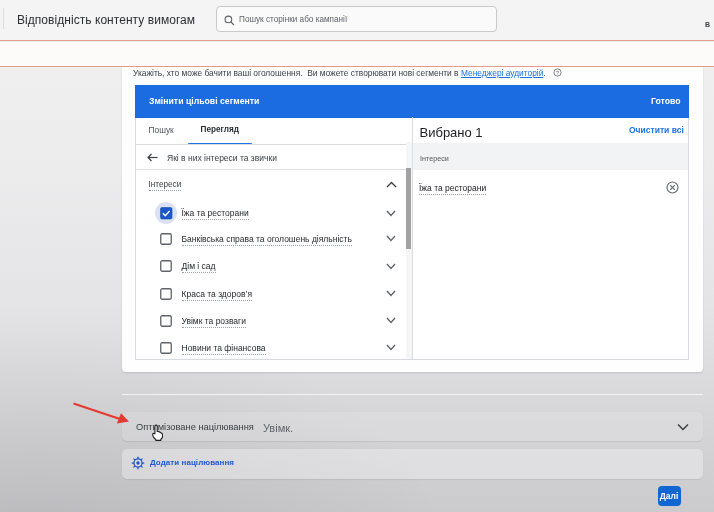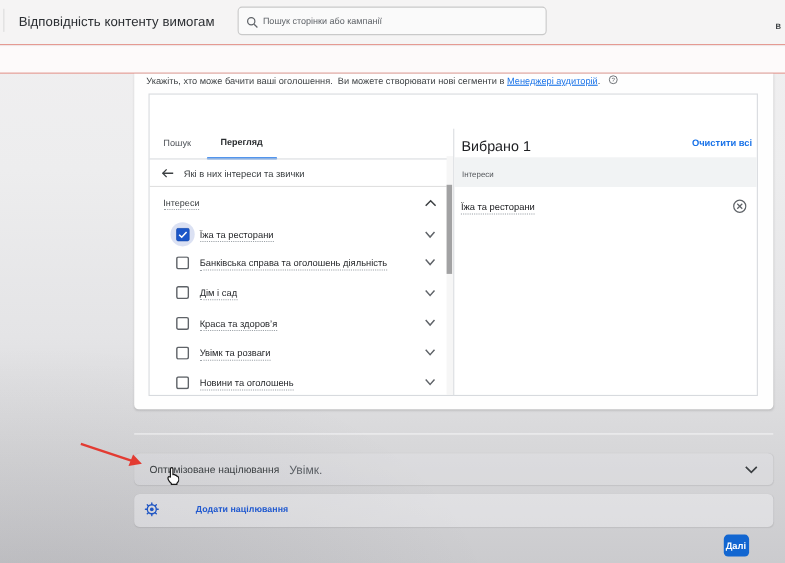--- a/index.html
+++ b/index.html
@@ -50,21 +50,21 @@
   #rtitem{left:419px;top:182.5px;font-size:8.5px;color:#202124;}
   
   #sbtrack{left:405.5px;top:142px;width:6px;height:217px;background:#f6f6f6;}
   #sbthumb{left:405.5px;top:168px;width:5.5px;height:81px;background:#a2a2a3;}
   
   #faintline{left:122px;top:393.5px;width:581px;height:1px;background:rgba(252,252,253,0.75);}
   #row1{left:121.5px;top:411.5px;width:581px;height:29px;background:rgba(250,250,252,0.16);border-radius:5px;box-shadow:0 0.5px 1px rgba(0,0,0,0.08);}
   #row1txt{left:136px;top:421.5px;font-size:9.3px;color:#3c4043;}
   #row1state{left:263px;top:421.5px;font-size:11px;color:#5f6368;}
   #row2{left:121.5px;top:448.5px;width:581px;height:30px;background:rgba(252,252,254,0.34);border-radius:5px;box-shadow:0 0.5px 1px rgba(0,0,0,0.08);}
-  #row2txt{left:150px;top:458px;font-size:8px;color:#2059cf;font-weight:bold;letter-spacing:0.05px;margin-left:28px;}
+  #row2txt{left:150px;top:458px;font-size:8px;color:#2059cf;font-weight:bold;letter-spacing:0.05px;}
   #nextbtn{left:657.5px;top:485.5px;width:23px;height:20px;background:#1266d1;border-radius:4px;}
   #nextbtn span{position:absolute;left:0;top:5.5px;width:100%;text-align:center;color:#fff;font-size:8.5px;font-weight:bold;}
 </style>
 </head>
 <body>
 <div id="root">
   <div class="abs" style="left:0;top:0;width:714px;height:512px;background:radial-gradient(90% 75% at 5% 110%, rgba(25,25,35,0.10), rgba(25,25,35,0) 65%);"></div>
 
   <div class="abs" id="topbar"></div>
   <div class="abs" style="left:2.5px;top:8px;width:1px;height:21px;background:#dcdcdc;"></div>
@@ -82,20 +82,24 @@
   <div class="abs" id="redline2"></div>
 
   <div class="abs" id="card"></div>
   <div class="abs" id="intro">Укажіть, хто може бачити ваші оголошення.&nbsp; Ви можете створювати нові сегменти в <a>Менеджері аудиторій</a>.&nbsp;</div>
   <svg class="abs" style="left:553px;top:68px" width="9" height="9" viewBox="0 0 9 9">
     <circle cx="4.5" cy="4.5" r="3.6" fill="none" stroke="#5f6368" stroke-width="0.8"></circle>
     <text x="4.5" y="6.6" font-size="5.5" text-anchor="middle" fill="#5f6368" font-family="Liberation Sans">?</text>
   </svg>
 
   <div class="abs" id="dialog"></div>
+  <div class="abs" id="bluehead">
+      <span class="t1">Змінити цільові сегменти</span>
+      <span class="t2">Готово</span>
+    </div>
   <div class="abs tabtxt" id="tab1">Пошук</div>
   <div class="abs tabtxt" id="tab2">Перегляд</div>
   <div class="abs" id="tabline"></div>
   <div class="abs" id="tabdiv"></div>
   <svg class="abs" style="left:146.5px;top:153px" width="11" height="9" viewBox="0 0 11 9">
     <line x1="1" y1="4.5" x2="10.5" y2="4.5" stroke="#3c4043" stroke-width="1.2"></line>
     <polyline points="4.5,1 1,4.5 4.5,8" fill="none" stroke="#3c4043" stroke-width="1.2"></polyline>
   </svg>
   <div class="abs" id="backtxt">Які в них інтереси та звички</div>
   <div class="abs" id="backrow-div"></div>
@@ -142,21 +146,21 @@
       <rect x="0.75" y="0.75" width="10.5" height="10.5" rx="1.4" fill="#fff" stroke="#5f6368" stroke-width="1.3"></rect>
     </svg>
   <div class="abs item-label" style="left:181.5px;top:315.5px"><span class="dotted">Увімк та розваги</span></div>
   <svg class="abs chev" style="left:386px;top:317px" width="10" height="7" viewBox="0 0 10 7">
       <polyline points="1,1 5,5.5 9,1" fill="none" stroke="#5f6368" stroke-width="1.3"></polyline>
     </svg>
 
   <svg class="abs" style="left:160px;top:341.5px" width="12" height="12" viewBox="0 0 12 12">
       <rect x="0.75" y="0.75" width="10.5" height="10.5" rx="1.4" fill="#fff" stroke="#5f6368" stroke-width="1.3"></rect>
     </svg>
-  <div class="abs item-label" style="left:181.5px;top:342.5px"><span class="dotted">Новини та оголошень</span></div>
+  <div class="abs item-label" style="left:181.5px;top:342.5px"><span class="dotted">Новини та фінансова</span></div>
   <svg class="abs chev" style="left:386px;top:344px" width="10" height="7" viewBox="0 0 10 7">
       <polyline points="1,1 5,5.5 9,1" fill="none" stroke="#5f6368" stroke-width="1.3"></polyline>
     </svg>
 
   <div class="abs" id="sbtrack"></div>
   <div class="abs" id="sbthumb"></div>
 
   <div class="abs" id="coldiv"></div>
   <div class="abs" id="selrow">Вибрано 1</div>
   <div class="abs" id="clearall">Очистити всі</div>

